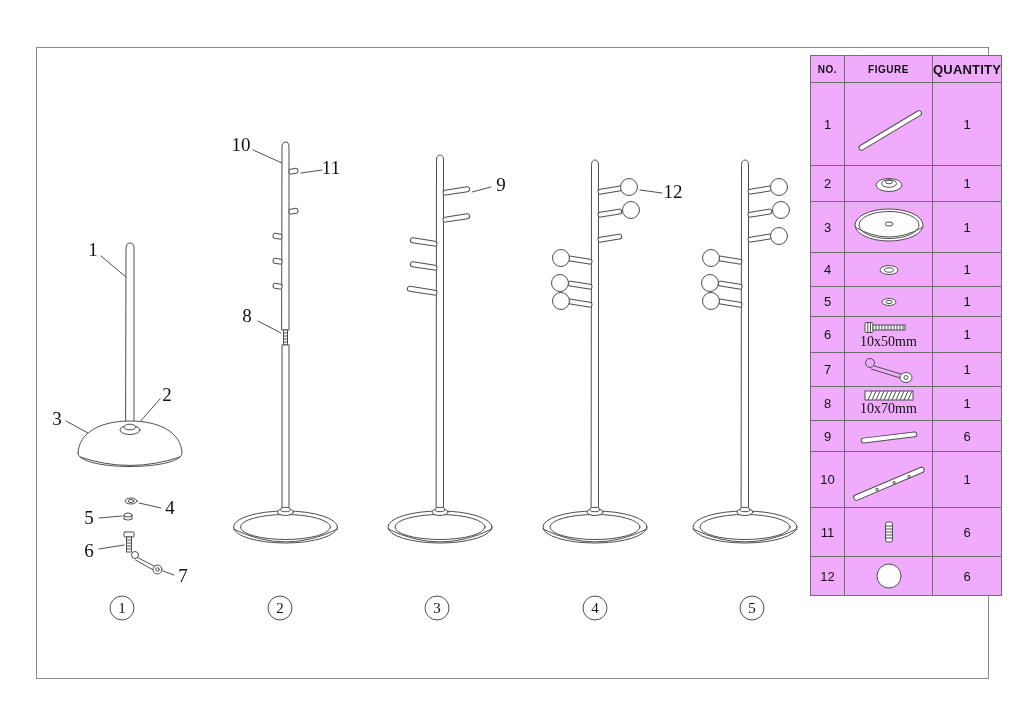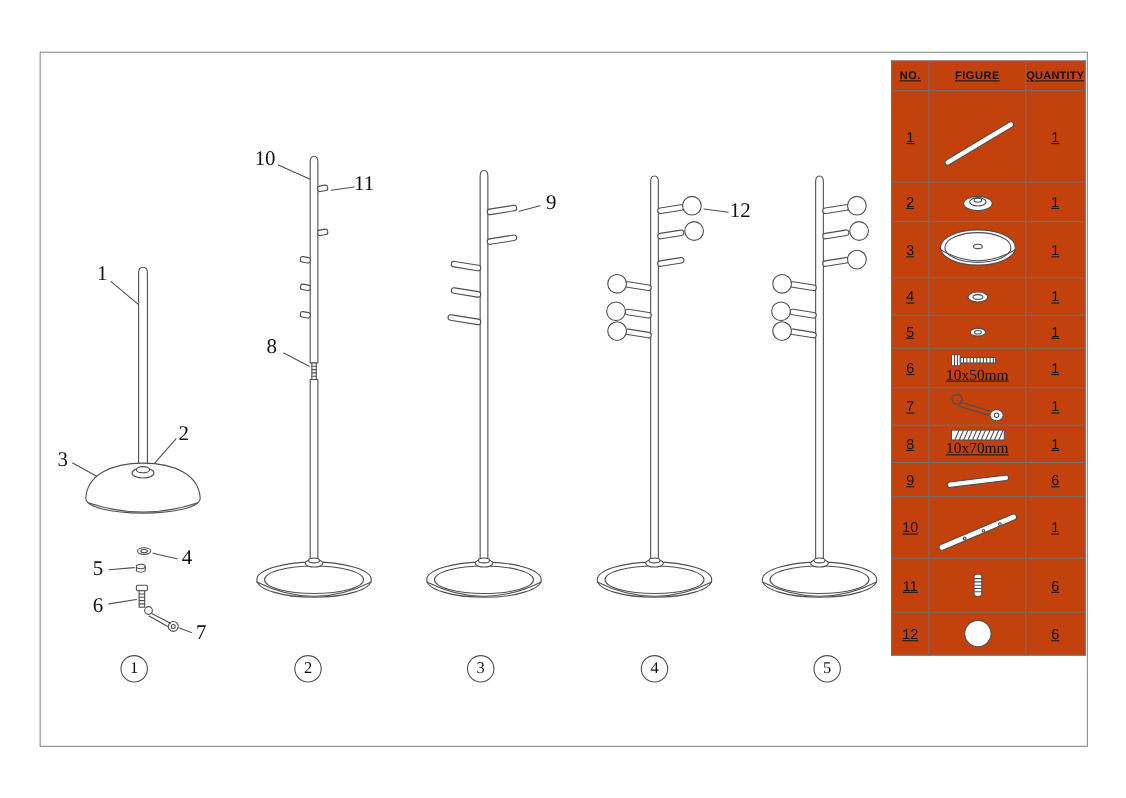--- a/index.html
+++ b/index.html
@@ -3,21 +3,21 @@
 <meta charset="utf-8">
 <style>
   * { margin:0; padding:0; box-sizing:border-box; }
   html,body { width:1024px; height:725px; background:#fff; }
   body { position:relative; overflow:hidden; font-family:"Liberation Sans", sans-serif; color:#1a1a1a; }
   .frame { position:absolute; left:36px; top:47px; width:953px; height:632px; border:1px solid #8a8a8a; background:#fff; }
   svg.art { position:absolute; left:0; top:0; }
   .callout { position:absolute; transform:translate(-50%,-50%); font-family:"Liberation Serif", serif; font-size:19px; color:#111; white-space:nowrap; }
   .step-circle { position:absolute; width:25px; height:25px; border:1px solid #4f4f4f; border-radius:50%; display:flex; align-items:center; justify-content:center; transform:translate(-50%,-50%); background:#fff; }
   .step-circle span { font-family:"Liberation Serif", serif; font-size:15px; color:#111; }
-  table.parts { position:absolute; left:810px; top:55px; border-collapse:collapse; background:#c2410c; table-layout:fixed;text-decoration:underline; }
+  table.parts { position:absolute; left:810px; top:55px; border-collapse:collapse; background:#f0abfc; table-layout:fixed; }
   .parts td, .parts th { border:1px solid #6f6f6f; vertical-align:middle; text-align:center; overflow:hidden; }
   .parts th { font-size:10px; font-weight:bold; letter-spacing:0.5px; color:#111; }
   .parts td.no, .parts td.qty { font-size:13px; color:#111; }
   .parts td.fig { padding:1px; }
   .parts td.fig svg { display:block; margin:0 auto; }
   .mm { font-family:"Liberation Serif", serif; font-size:14px; color:#111; line-height:1.05; }
 </style>
 </head>
 <body>
 
@@ -158,21 +158,21 @@
 <table class="parts">
   <colgroup>
       <col style="width:34px">
       <col style="width:87px">
       <col style="width:44px">
     </colgroup>
   <tbody>
       <tr style="height:27px">
     <th>NO.</th>
     <th>FIGURE</th>
-    <th style="font-size:10px;letter-spacing:0.2px">QUANTITY</th>
+    <th style="font-size:13px;letter-spacing:0.2px">QUANTITY</th>
   </tr>
 
   <tr style="height:83px">
     <td class="no">1</td>
     <td class="fig">
       <svg width="85" height="72">
         <g stroke="#4f4f4f" fill="none">
               <rect x="8" y="40" width="72" height="5" rx="2.5" transform="rotate(-31 44 42)" fill="#fff"></rect>
             </g>
       </svg>

